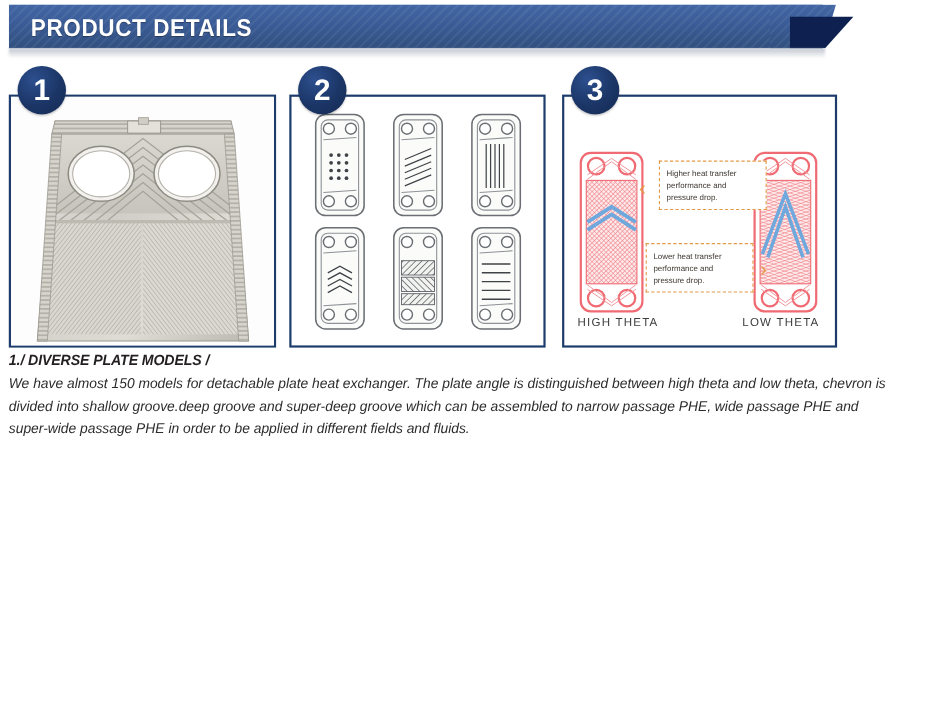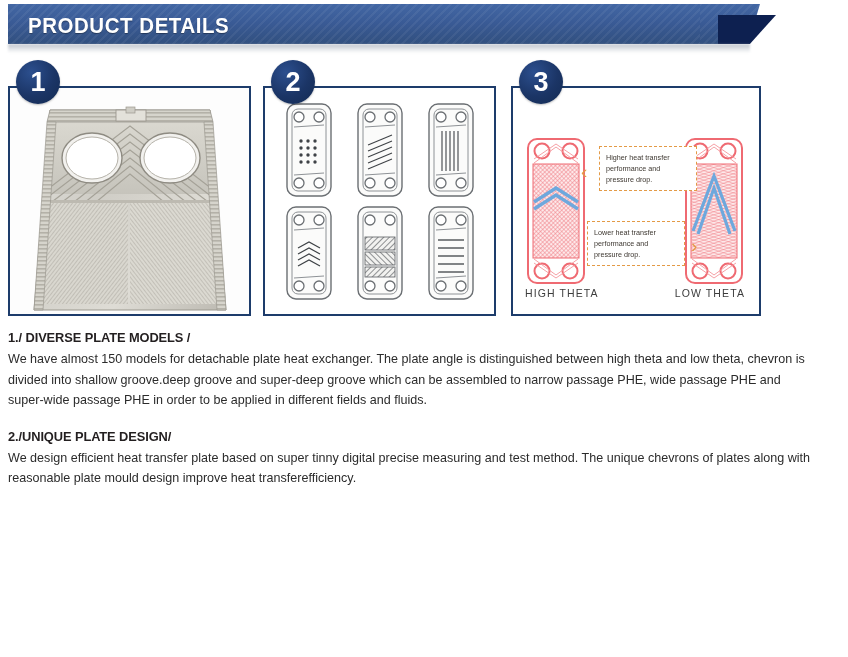--- a/index.html
+++ b/index.html
@@ -99,21 +99,21 @@
   #arrow-high{left:68px;top:74px;}
   #arrow-low{left:178px;top:148px;}
   .theta-label{
     position:absolute;bottom:15px;font-size:10.5px;color:#3d3d3d;
     letter-spacing:1.1px;white-space:nowrap;
   }
   #label-high{left:12px;}
   #label-low{right:14px;text-align:center;}
 
   
-  .body-text{position:absolute;left:8px;top:330px;width:832px;}
+  .body-text{position:absolute;left:8px;top:320px;width:832px;font-style:italic;}
   .sec-head{
     font-size:13.4px;font-weight:bold;color:#231f20;
     letter-spacing:-.1px;margin:0 0 4px 0;
     transform:scaleX(.96);transform-origin:left center;
   }
   .sec-para{
     font-size:12.9px;line-height:20.6px;color:#2b2b2b;margin:0;
     transform:scaleX(.975);transform-origin:left center;
   }
   .note{
@@ -421,19 +421,15 @@
   </div>
 </div>
 
 <div class="body-text">
 
   <div>
     <p class="sec-head">1./ DIVERSE PLATE MODELS /</p>
     <p class="sec-para">We have almost 150 models for detachable plate heat exchanger. The plate angle is distinguished between high theta and low theta, chevron is divided into shallow groove.deep groove and super-deep groove which can be assembled to narrow passage PHE, wide passage PHE and super-wide passage PHE in order to be applied in different fields and fluids.</p>
   </div>
 
-  <div id="sec2">
-    <p class="sec-head">2./UNIQUE PLATE DESIGN/</p>
-    <p class="sec-para">We design efficient heat transfer plate based on super tinny digital precise measuring and test method. The unique chevrons of plates along with reasonable plate mould design improve heat transferefficiency.</p>
-  </div>
 
 
 </div>
 
 </body></html>

